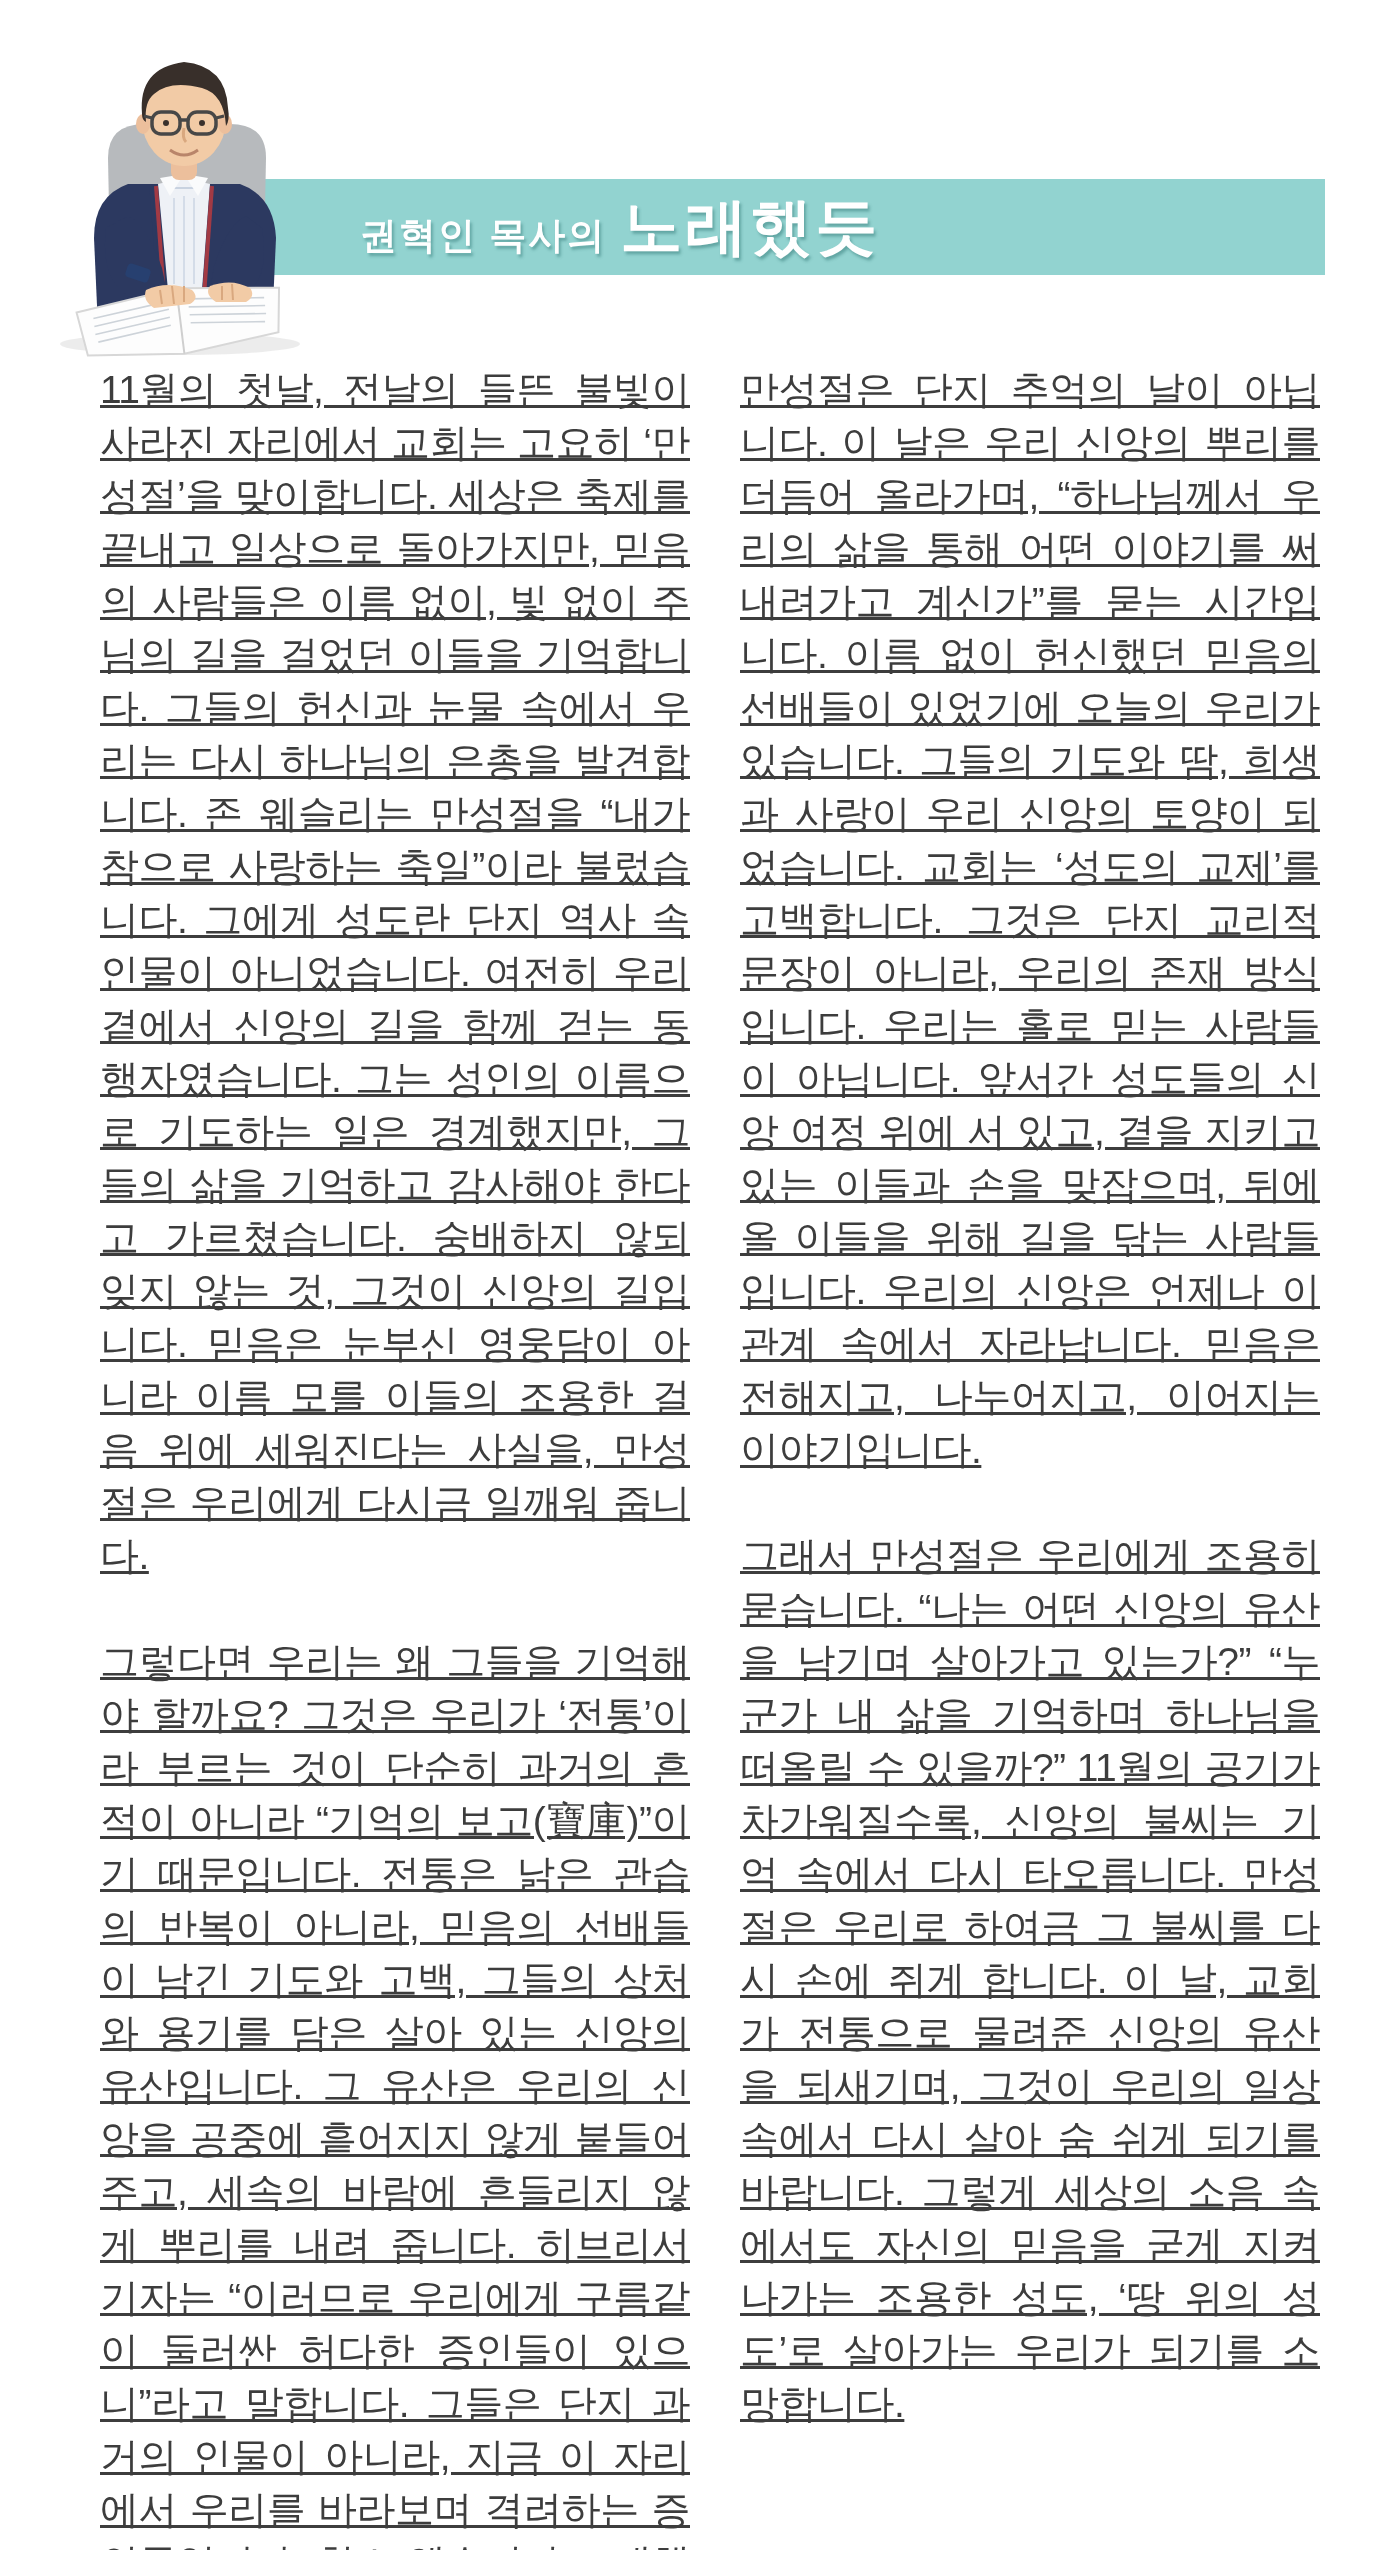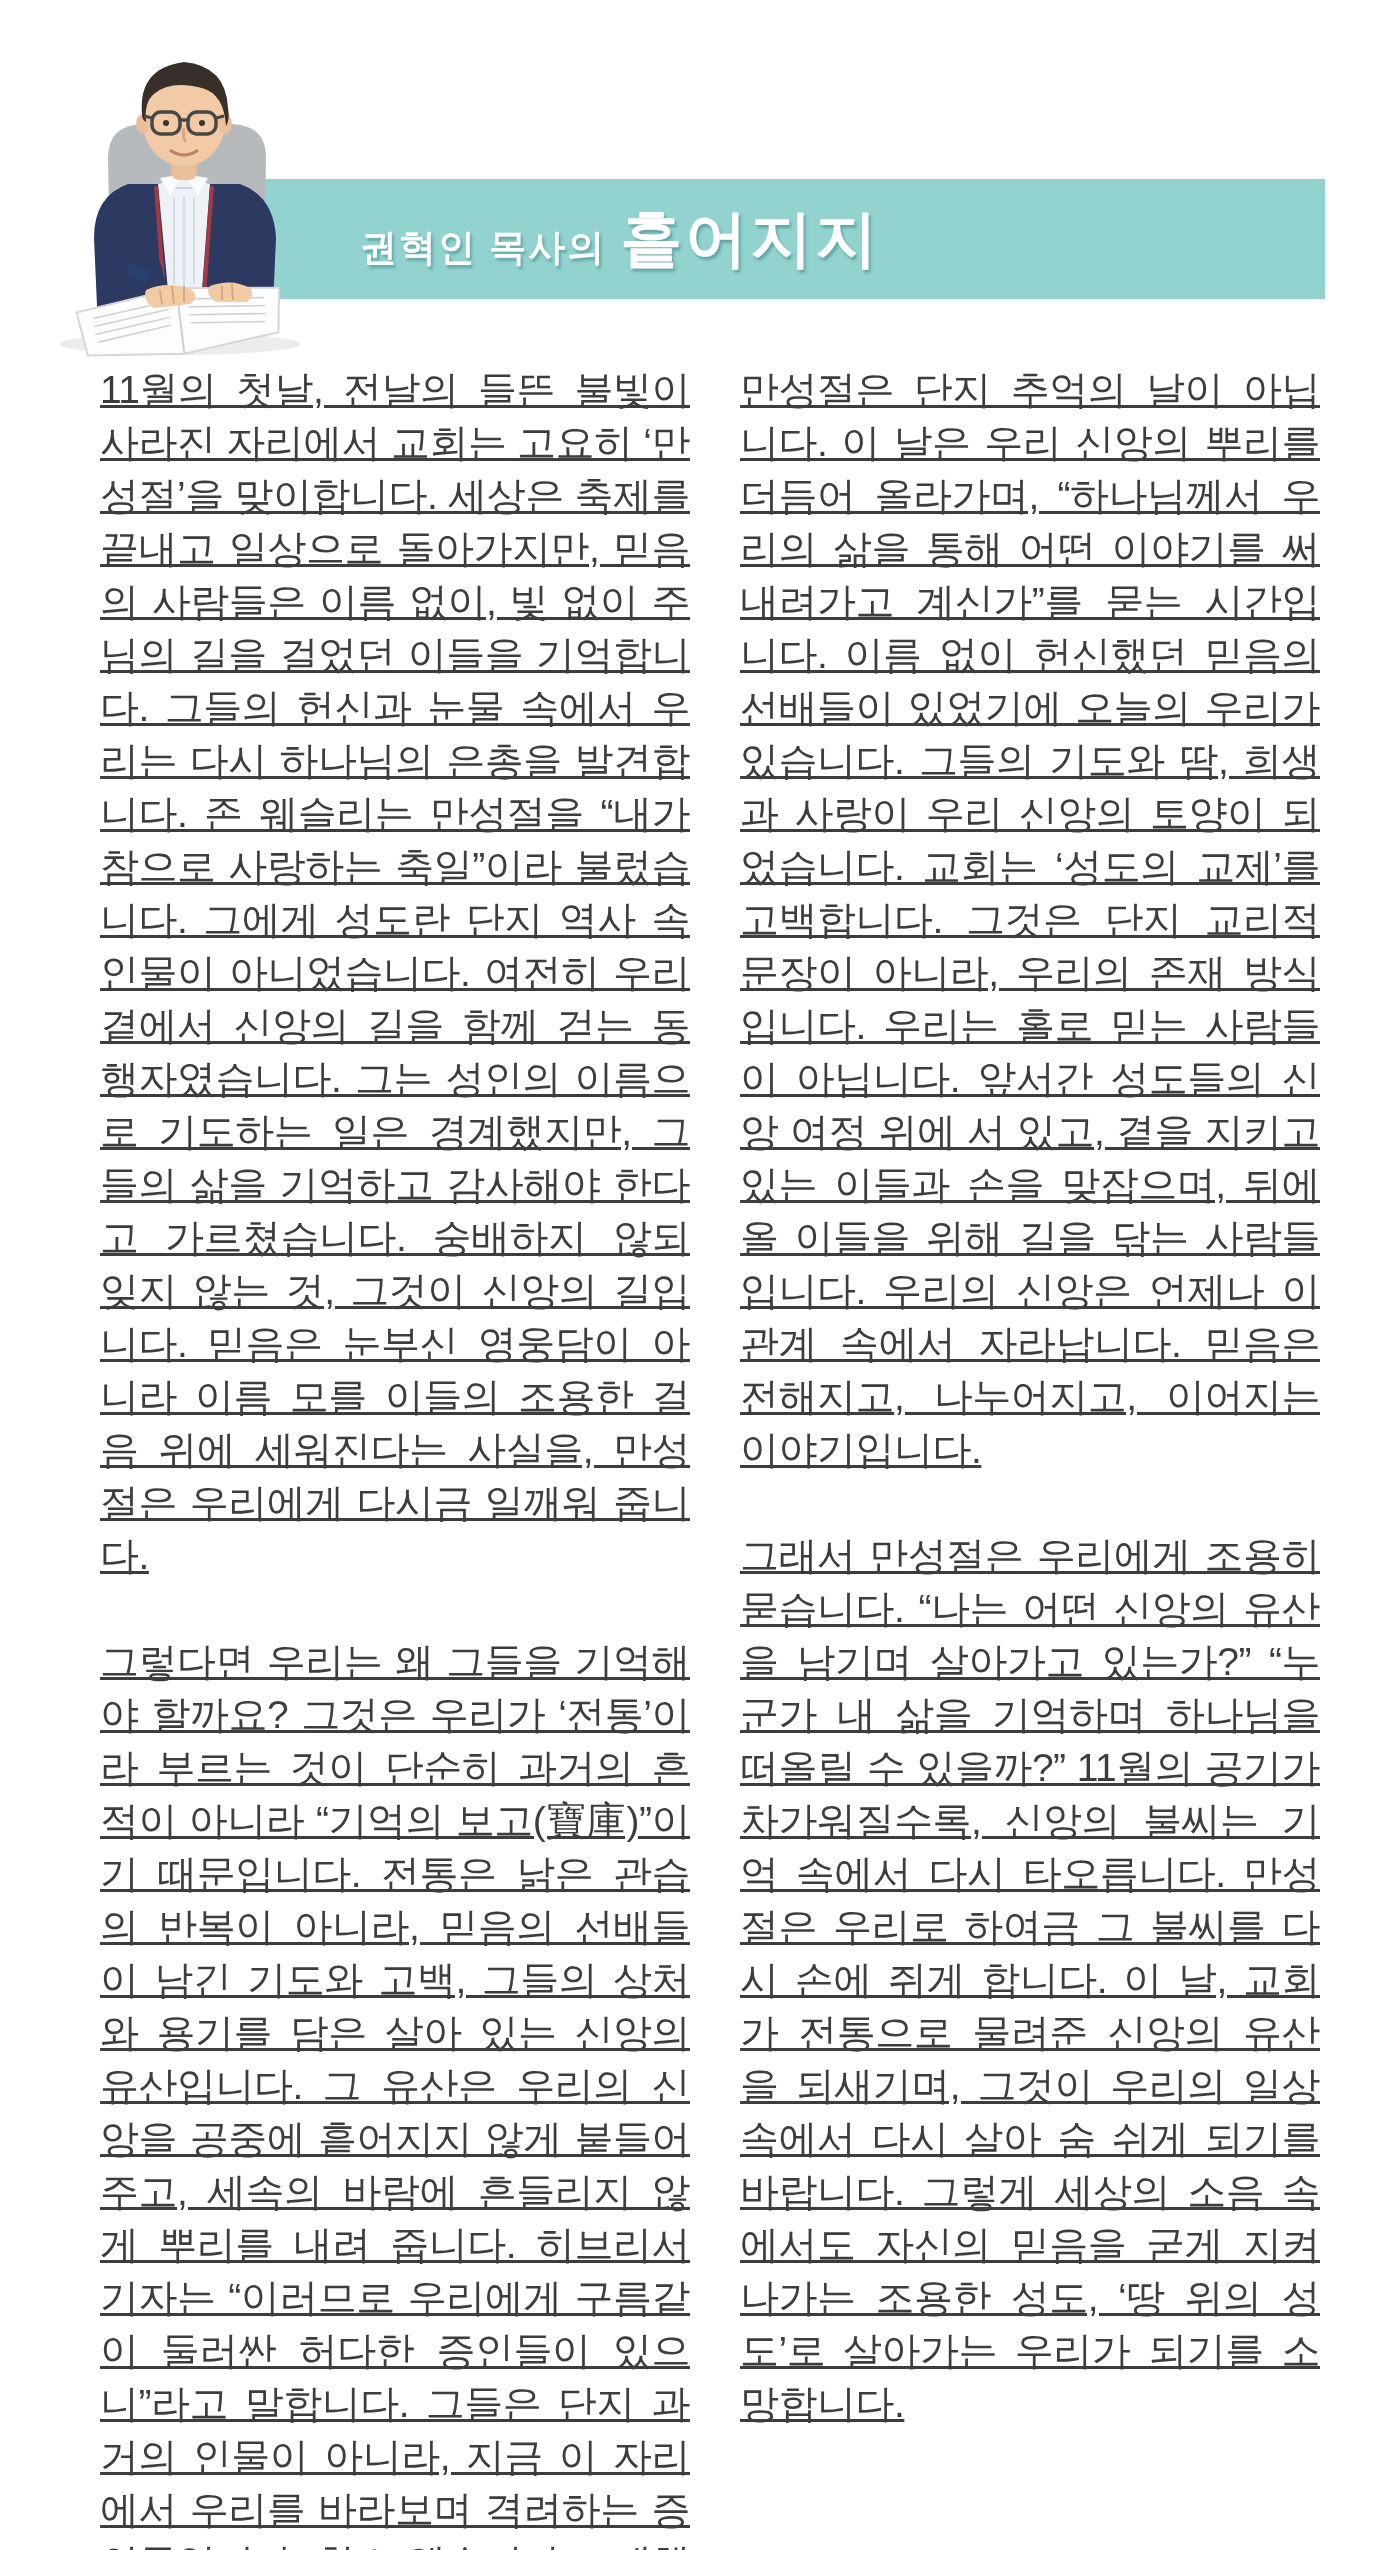--- a/index.html
+++ b/index.html
@@ -11,21 +11,21 @@
     overflow: hidden;
     font-family: "Liberation Sans", "DejaVu Sans", sans-serif;
   }
 
   
   .banner {
     position: absolute;
     left: 260px;
     top: 179px;
     width: 1065px;
-    height: 120px;
+    height: 96px;
     background: #92d3d0;
     z-index: 1;
     display: flex;
     align-items: center;
   }
   .banner-text {
     display: flex;
     align-items: baseline;
     gap: 14px;
     padding-left: 100px;
@@ -72,21 +72,21 @@
   .column p.no-gap { margin-bottom: 0; }
 </style>
 </head>
 <body>
 
 <div class="page">
 
   <div class="banner">
     <div class="banner-text">
       <span class="banner-prefix">권혁인 목사의</span>
-      <span class="banner-title">흩어지지</span>
+      <span class="banner-title">노래했듯</span>
     </div>
   </div>
 
   <div class="photo-wrap">
     <svg viewBox="0 0 268 330" aria-hidden="true">
 
       <ellipse cx="130" cy="316" rx="120" ry="11" fill="#dcdcdc" opacity="0.55"></ellipse>
 
       <path d="M60 230 L58 130 Q58 96 95 96 L180 96 Q216 96 216 130 L214 230 Z" fill="#b7babd"></path>
 

